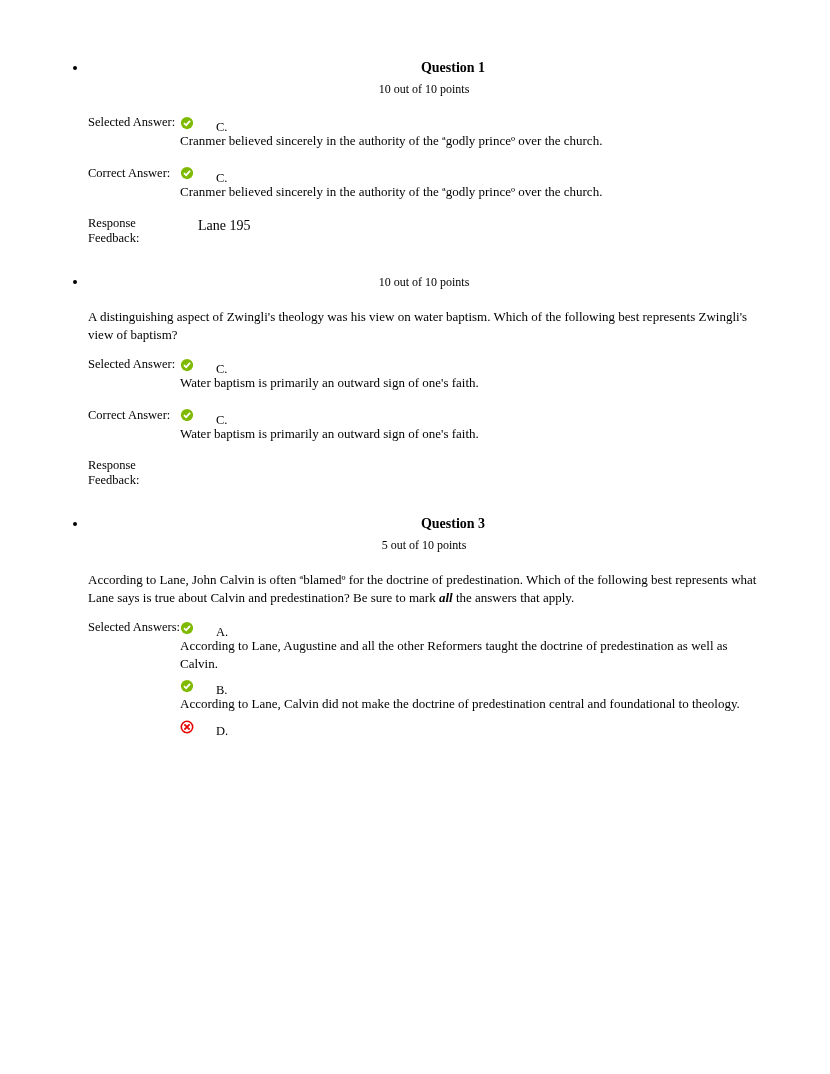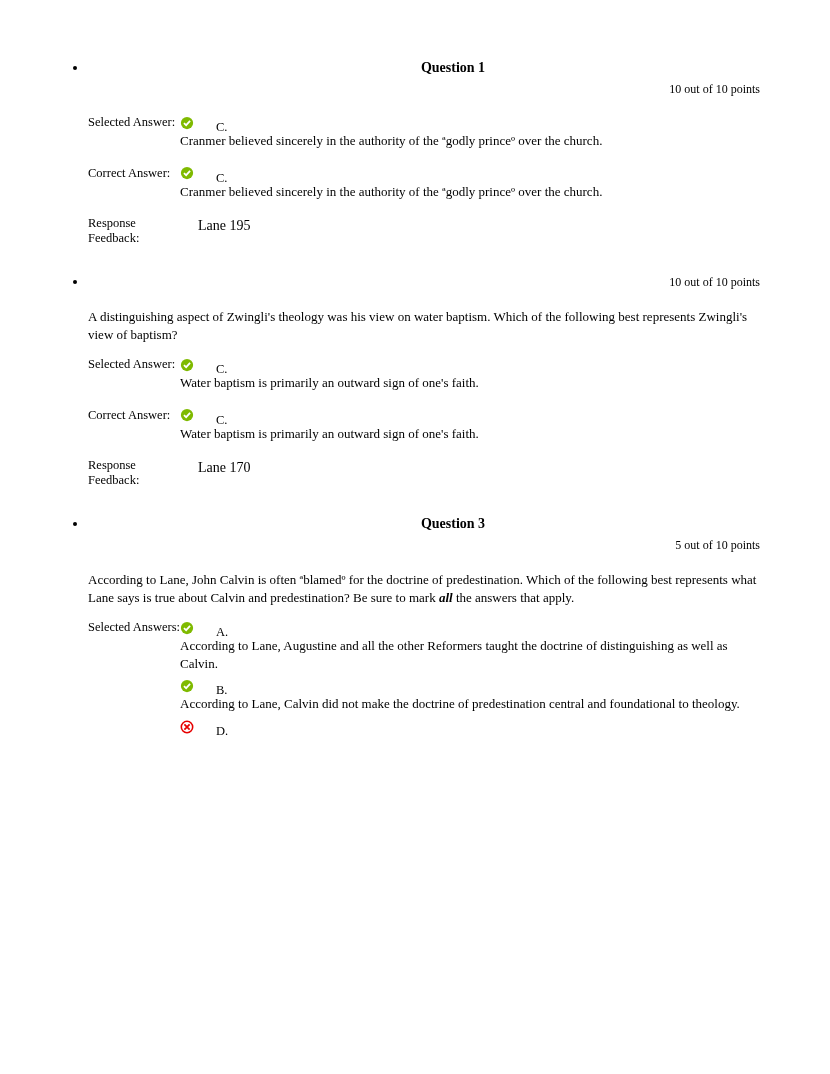--- a/index.html
+++ b/index.html
@@ -23,21 +23,21 @@
   .qheader {
     margin-bottom: 4px;
     margin-left: 58px;
     text-align: center;
   }
   .qtitle {
     font-weight: bold;
     font-size: 14px;
   }
   .score {
-    text-align: right;
+    text-align: center;
     font-size: 12px;
     margin-top: 6px;
     margin-bottom: 18px;
   }
   .prompt {
     margin-bottom: 14px;
     line-height: 1.35;
   }
   .answer-row {
     display: flex;
@@ -164,21 +164,20 @@
                 </svg></span>
             <span class="option-letter">C.</span>
           </div>
           <div class="option-text" style="max-width:340px">Water baptism is primarily an outward sign of one's faith.</div>
         </div>
       </div>
     </div>
 
     <div class="answer-row">
       <div class="answer-label">Response Feedback:</div>
-      <div class="answer-body feedback-text">Lane 170</div>
     </div>
   </li>
 
   <li>
     <div class="qheader">
       <span class="qtitle">Question 3</span>
     </div>
     <div class="score">5 out of 10 points</div>
     <div class="prompt">According to Lane, John Calvin is often ªblamedº for the doctrine of predestination. Which of the following best represents what Lane says is true about Calvin and predestination? Be sure to mark <em class="bi">all</em> the answers that apply.</div>
 
@@ -187,21 +186,21 @@
       <div class="answer-body">
 
         <div class="option">
           <div class="option-head">
             <span class="icon"><svg viewBox="0 0 16 16">
                   <circle cx="8" cy="8" r="7" fill="#7FBA00"></circle>
                   <path d="M4.5 8.2 L7 10.5 L11.5 5.5" stroke="#fff" stroke-width="2" fill="none"></path>
                 </svg></span>
             <span class="option-letter">A.</span>
           </div>
-          <div class="option-text" style="max-width:600px">According to Lane, Augustine and all the other Reformers taught the doctrine of distinguishing as well as Calvin.</div>
+          <div class="option-text" style="max-width:600px">According to Lane, Augustine and all the other Reformers taught the doctrine of predestination as well as Calvin.</div>
         </div>
 
         <div class="option">
           <div class="option-head">
             <span class="icon"><svg viewBox="0 0 16 16">
                   <circle cx="8" cy="8" r="7" fill="#7FBA00"></circle>
                   <path d="M4.5 8.2 L7 10.5 L11.5 5.5" stroke="#fff" stroke-width="2" fill="none"></path>
                 </svg></span>
             <span class="option-letter">B.</span>
           </div>

